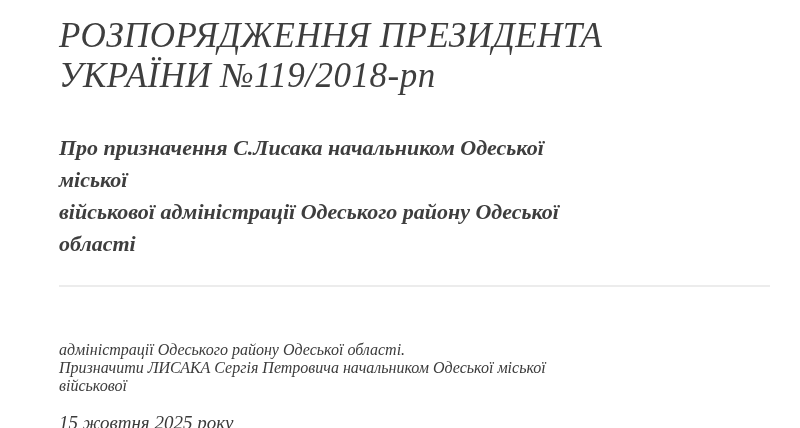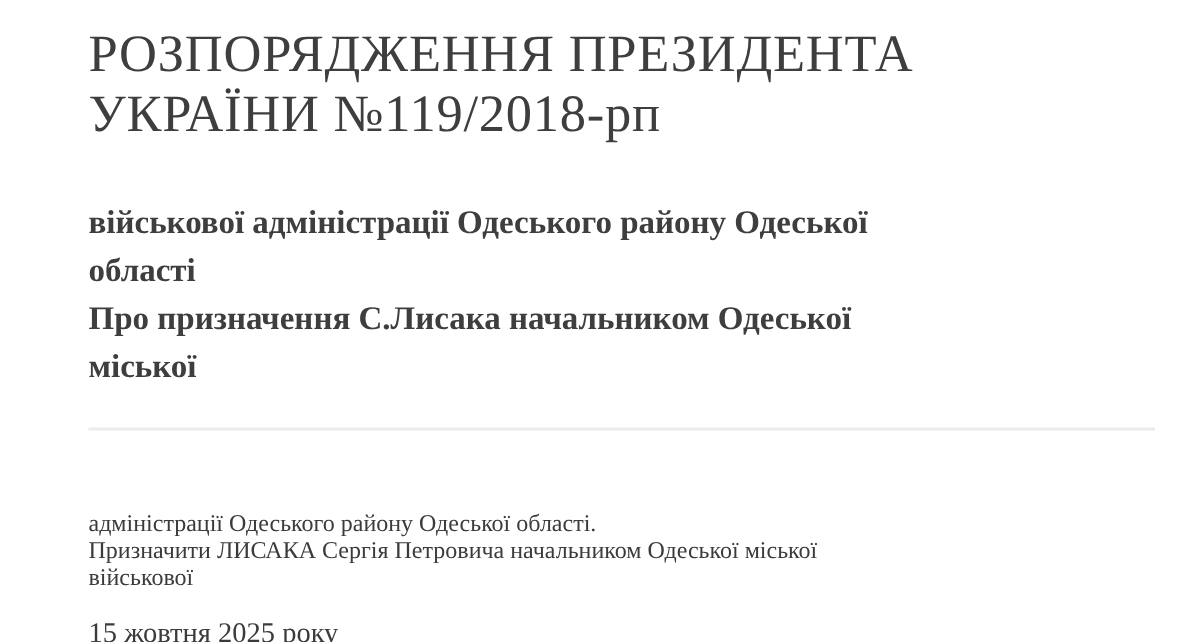--- a/index.html
+++ b/index.html
@@ -14,20 +14,21 @@
     background:var(--bg);
     overflow:hidden;
     font-family:"Liberation Serif","DejaVu Serif",serif;
     color:var(--text-body);
   }
   .page{
     box-sizing:border-box;
     width:640px;height:428px;
     padding:16px 30px 0 59px;
     background:var(--bg);
+    font-style:italic;
   }
   .doc-title{
     margin:0;
     font-size:35px;
     line-height:40px;
     font-weight:400;
     letter-spacing:0.5px;
     color:var(--text-dark);
   }
   .doc-subtitle{
@@ -69,22 +70,22 @@
 <body>
 
 <div class="page">
 
   <h1 class="doc-title">
     <div>РОЗПОРЯДЖЕННЯ ПРЕЗИДЕНТА</div>
     <div>УКРАЇНИ №119/2018-рп</div>
   </h1>
 
   <h2 class="doc-subtitle">
+    <div>Про призначення С.Лисака начальником Одеської міської</div>
     <div>військової адміністрації Одеського району Одеської області</div>
-    <div>Про призначення С.Лисака начальником Одеської міської</div>
   </h2>
 
   <div class="divider"></div>
 
   <p class="doc-body">
     </p>
     <div>адміністрації Одеського району Одеської області.</div>
     <div>Призначити ЛИСАКА Сергія Петровича начальником Одеської міської військової</div>
   <p></p>
 

